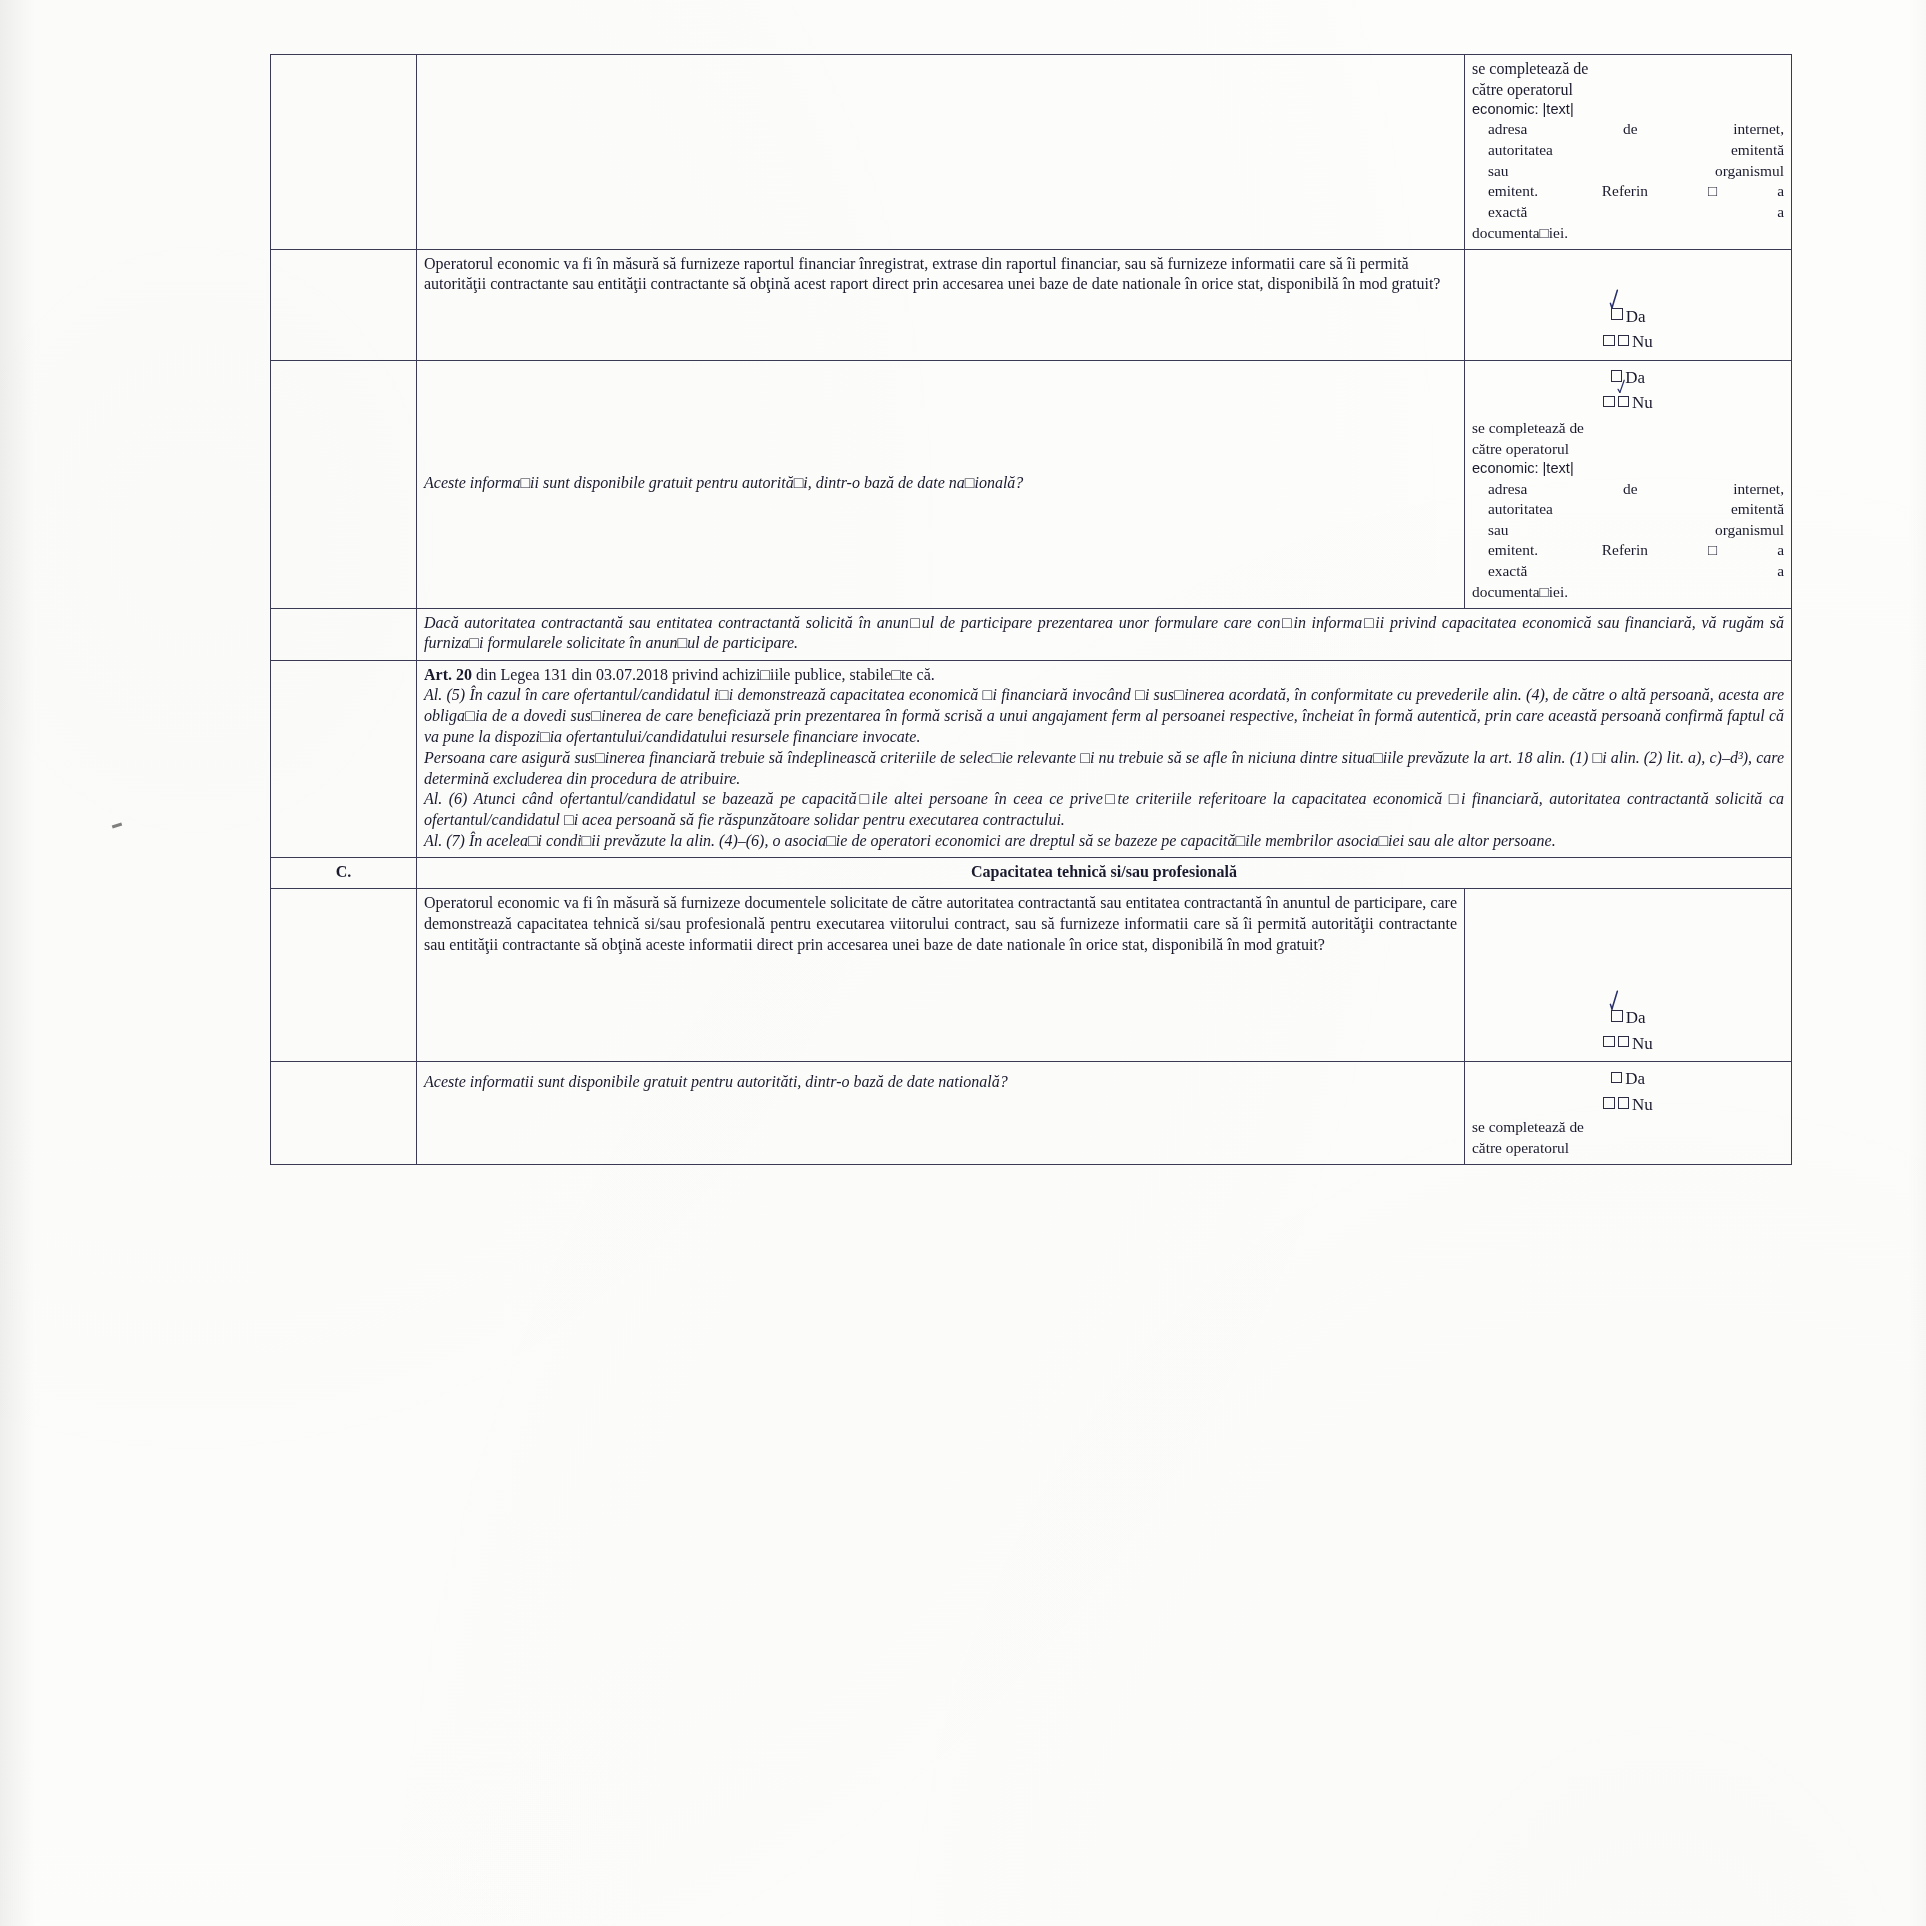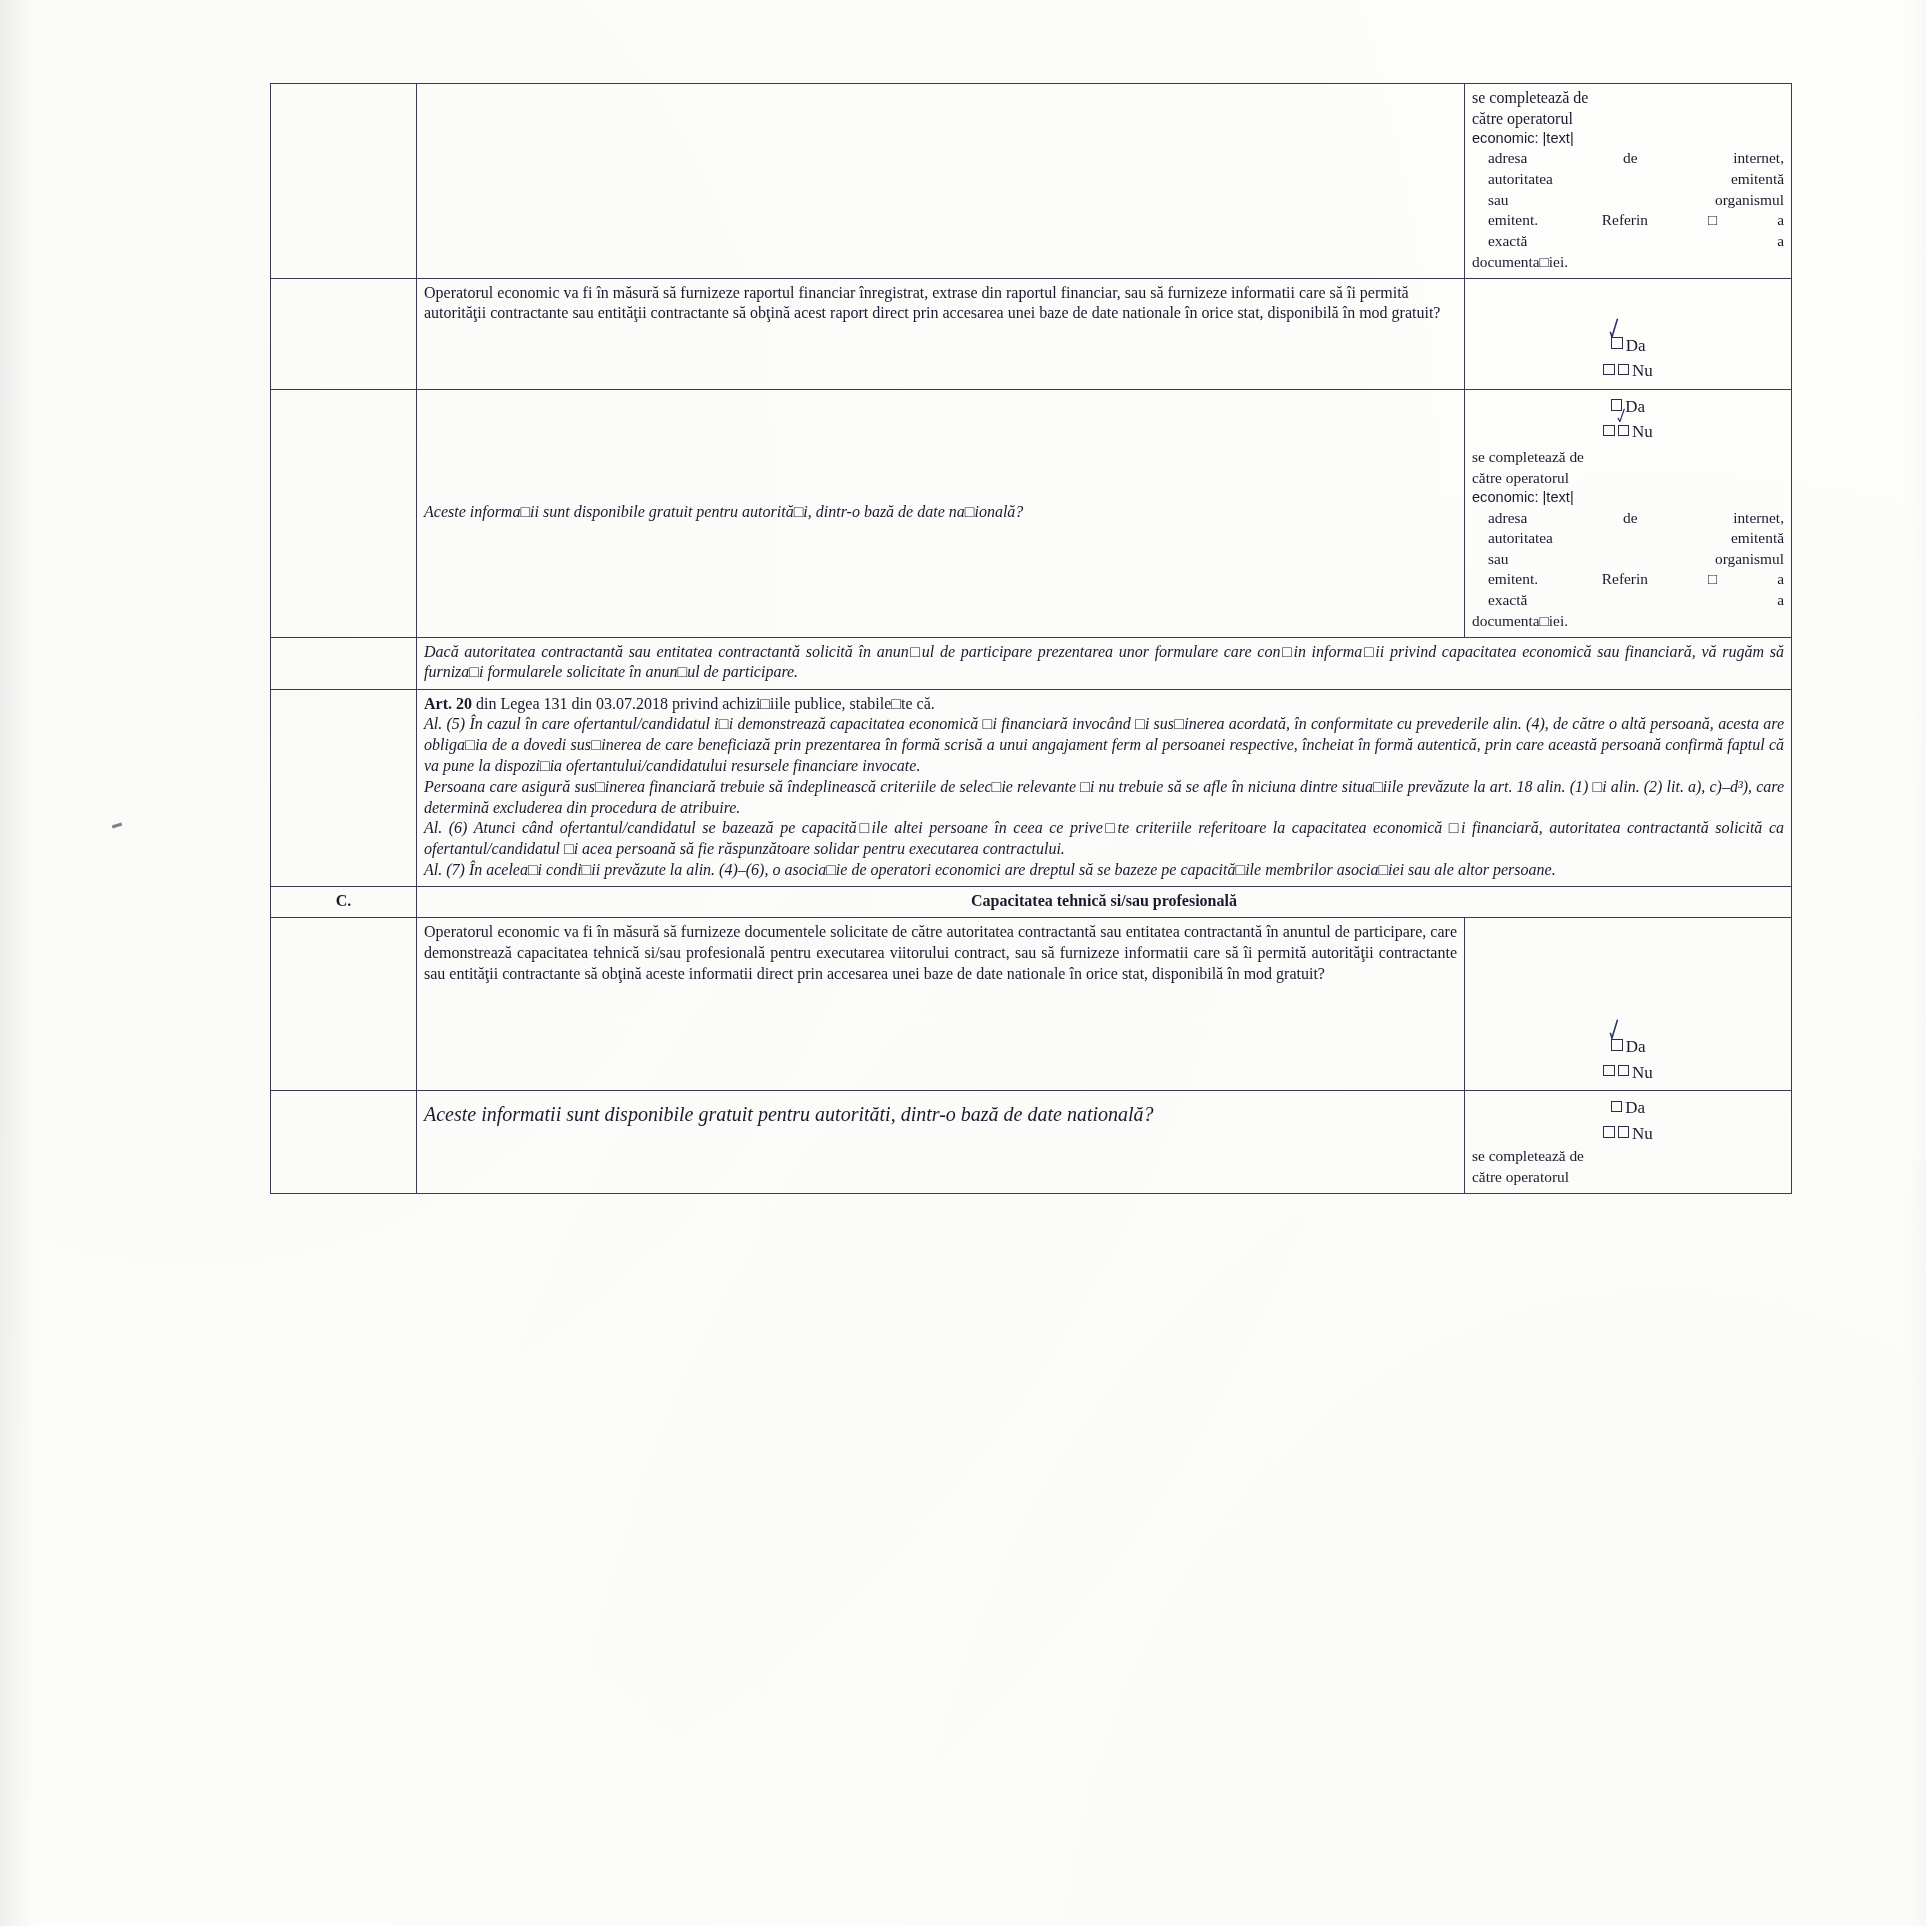--- a/index.html
+++ b/index.html
@@ -26,21 +26,21 @@
     position: absolute;
     left: 0; top: 0; right: 0; bottom: 0;
     background:
       radial-gradient(ellipse at 10% 20%, rgba(0,0,0,0.012), rgba(0,0,0,0) 60%),
       radial-gradient(ellipse at 85% 75%, rgba(0,0,0,0.010), rgba(0,0,0,0) 65%);
     pointer-events: none;
   }
   .doc-table {
     position: absolute;
     left: 270px;
-    top: 83px;
+    top: 54px;
     width: 1522px;
     border-collapse: collapse;
     table-layout: fixed;
   }
   .doc-table td {
     border: 1.2px solid #3a3a55;
     vertical-align: top;
     padding: 3.9px 7px 5.4px 7px;
     font-size: 16px;
     line-height: 1.30;
@@ -283,21 +283,21 @@
             </span><span>Da</span>
           </div>
           <div class="choice">
             <span class="box small"></span><span class="box small"></span><span>Nu</span>
           </div>
         </td>
       </tr>
 
       <tr>
         <td></td>
-        <td class="ital" style="font-size:20px; vertical-align: top; padding-top:10px">Aceste informatii sunt disponibile gratuit pentru autorităti, dintr-o bază de date natională?</td>
+        <td class="ital" style="font-size:16px; vertical-align: top; padding-top:10px">Aceste informatii sunt disponibile gratuit pentru autorităti, dintr-o bază de date natională?</td>
         <td>
           <div class="choice">
             <span class="box small"></span><span>Da</span>
           </div>
           <div class="choice">
             <span class="box small"></span><span class="box small"></span><span>Nu</span>
           </div>
           <div class="right-note">
             <div>se completează de</div>
             <div>către operatorul</div>

